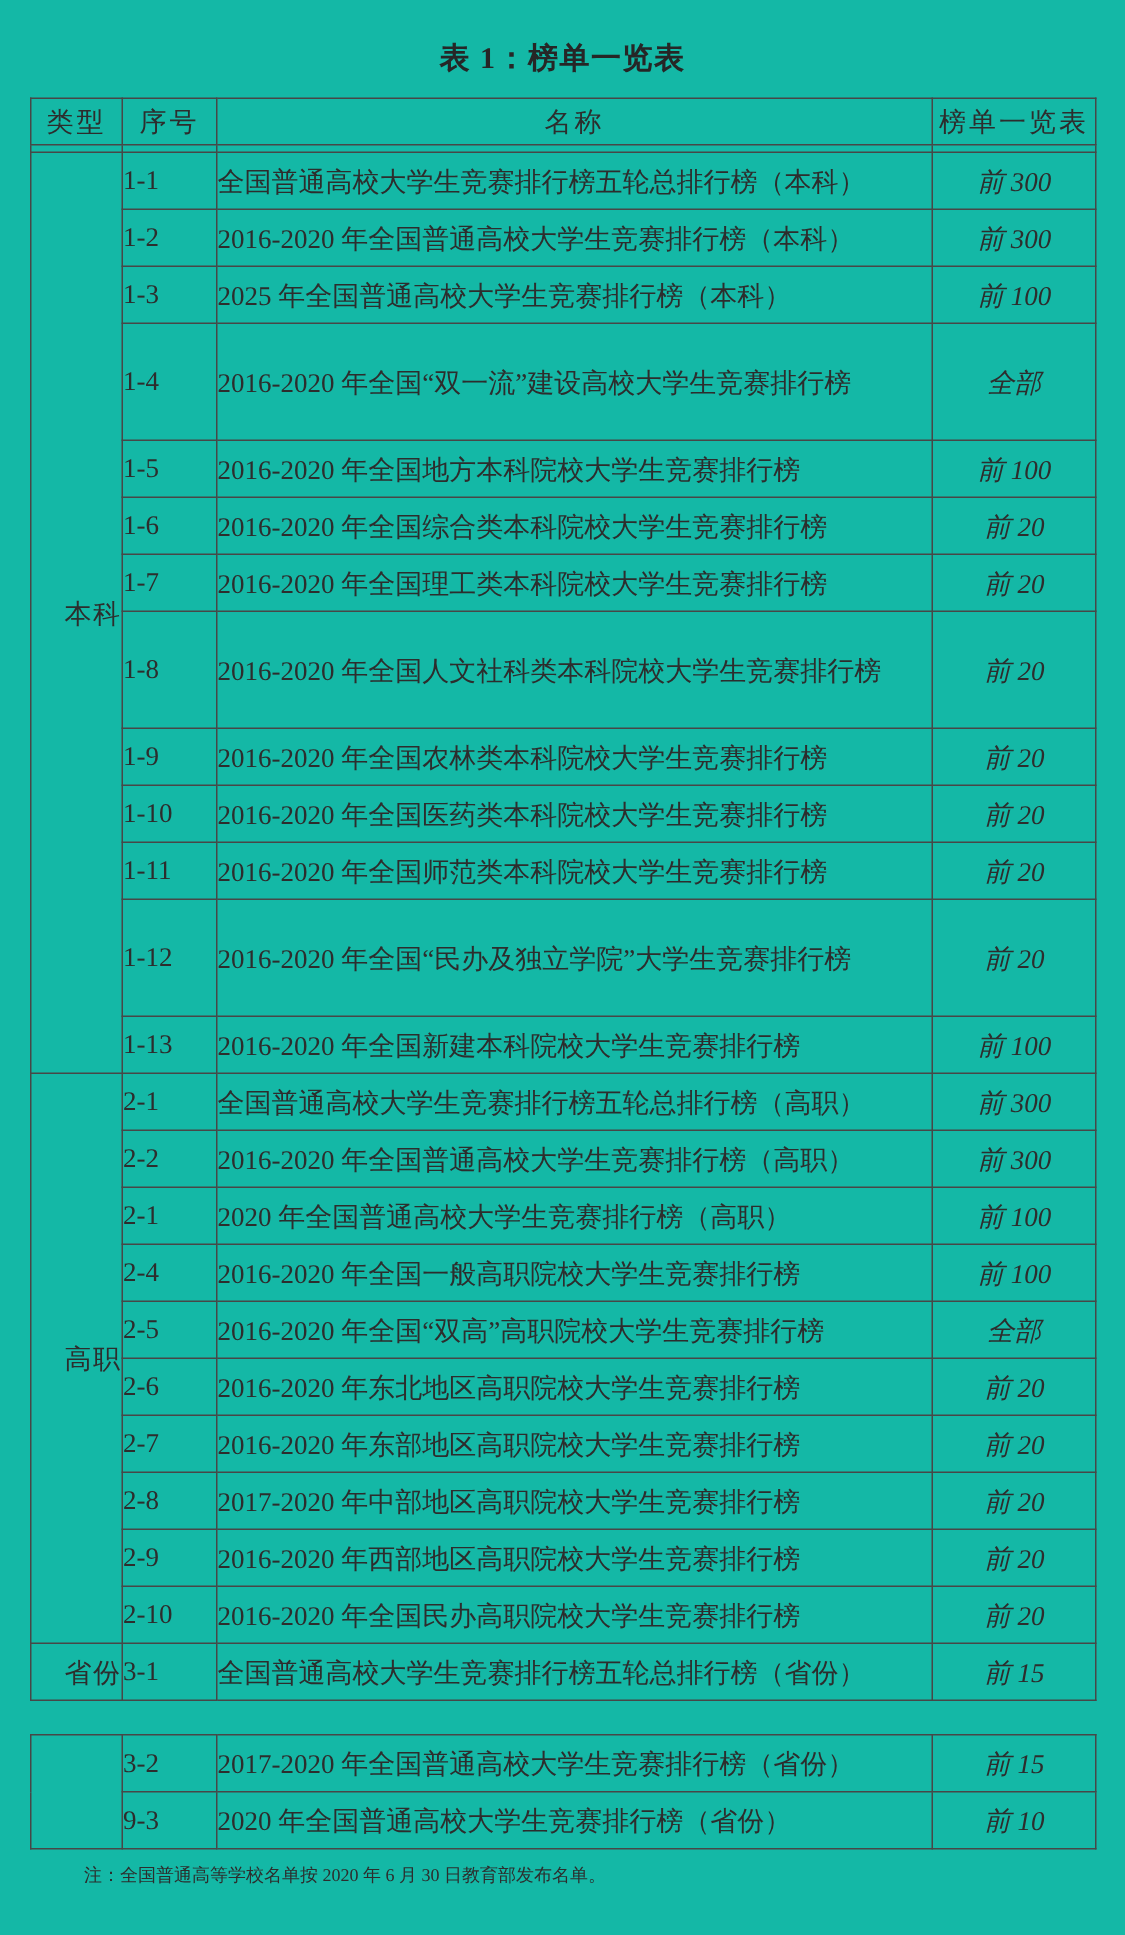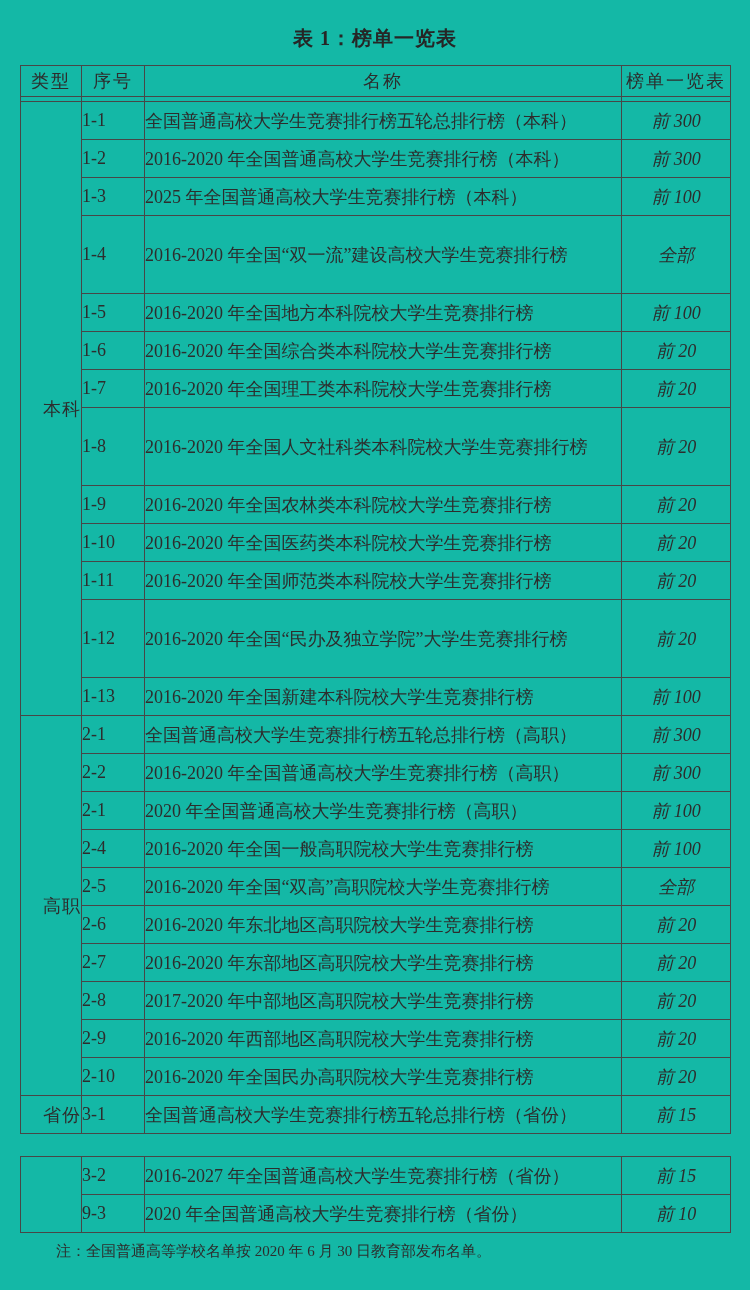--- a/index.html
+++ b/index.html
@@ -25,21 +25,21 @@
   tr.hdr th{height:30px;text-align:center;letter-spacing:2px;}
   tr.gap td{height:4px;padding:0;font-size:0;line-height:0;}
   tr.row{height:38px;}
   tr.row.tall{height:78px;}
   td.col-type{text-align:right;letter-spacing:1px;}
   td.col-no{padding-left:7px;font-size:17px;margin-left:32px;}
   td.col-name{padding-left:10px;line-height:34px;}
   tr.row:not(.tall) td.col-name{white-space:nowrap;}
   td.col-count{text-align:center;font-style:italic;}
   table.cont{margin-top:22px;}
-  .footnote{margin:9px 3px 0 56px;font-size:15px;color:#2d2d2d;}
+  .footnote{margin:9px 3px 0 56px;font-size:12px;color:#2d2d2d;}
 </style>
 </head>
 <body>
 
 <div class="page">
 
   <div class="doc-title">表 1：榜单一览表</div>
 
   <table class="rank main">
     <colgroup>
@@ -193,21 +193,21 @@
     <colgroup>
       <col style="width:61px">
         <col style="width:63px">
         <col style="width:477px">
         <col style="width:109px">
     </colgroup>
     <tbody id="cont-body">
         <tr class="row">
           <td class="col-type" rowspan="2"></td>
           <td class="col-no">3-2</td>
-          <td class="col-name">2016-2027 年全国普通高校大学生竞赛排行榜（省份）</td>
+          <td class="col-name">2017-2020 年全国普通高校大学生竞赛排行榜（省份）</td>
           <td class="col-count">前 15</td>
         </tr>
         <tr class="row">
           <td class="col-no">9-3</td>
           <td class="col-name">2020 年全国普通高校大学生竞赛排行榜（省份）</td>
           <td class="col-count">前 10</td>
         </tr>
       </tbody>
   </table>
 

